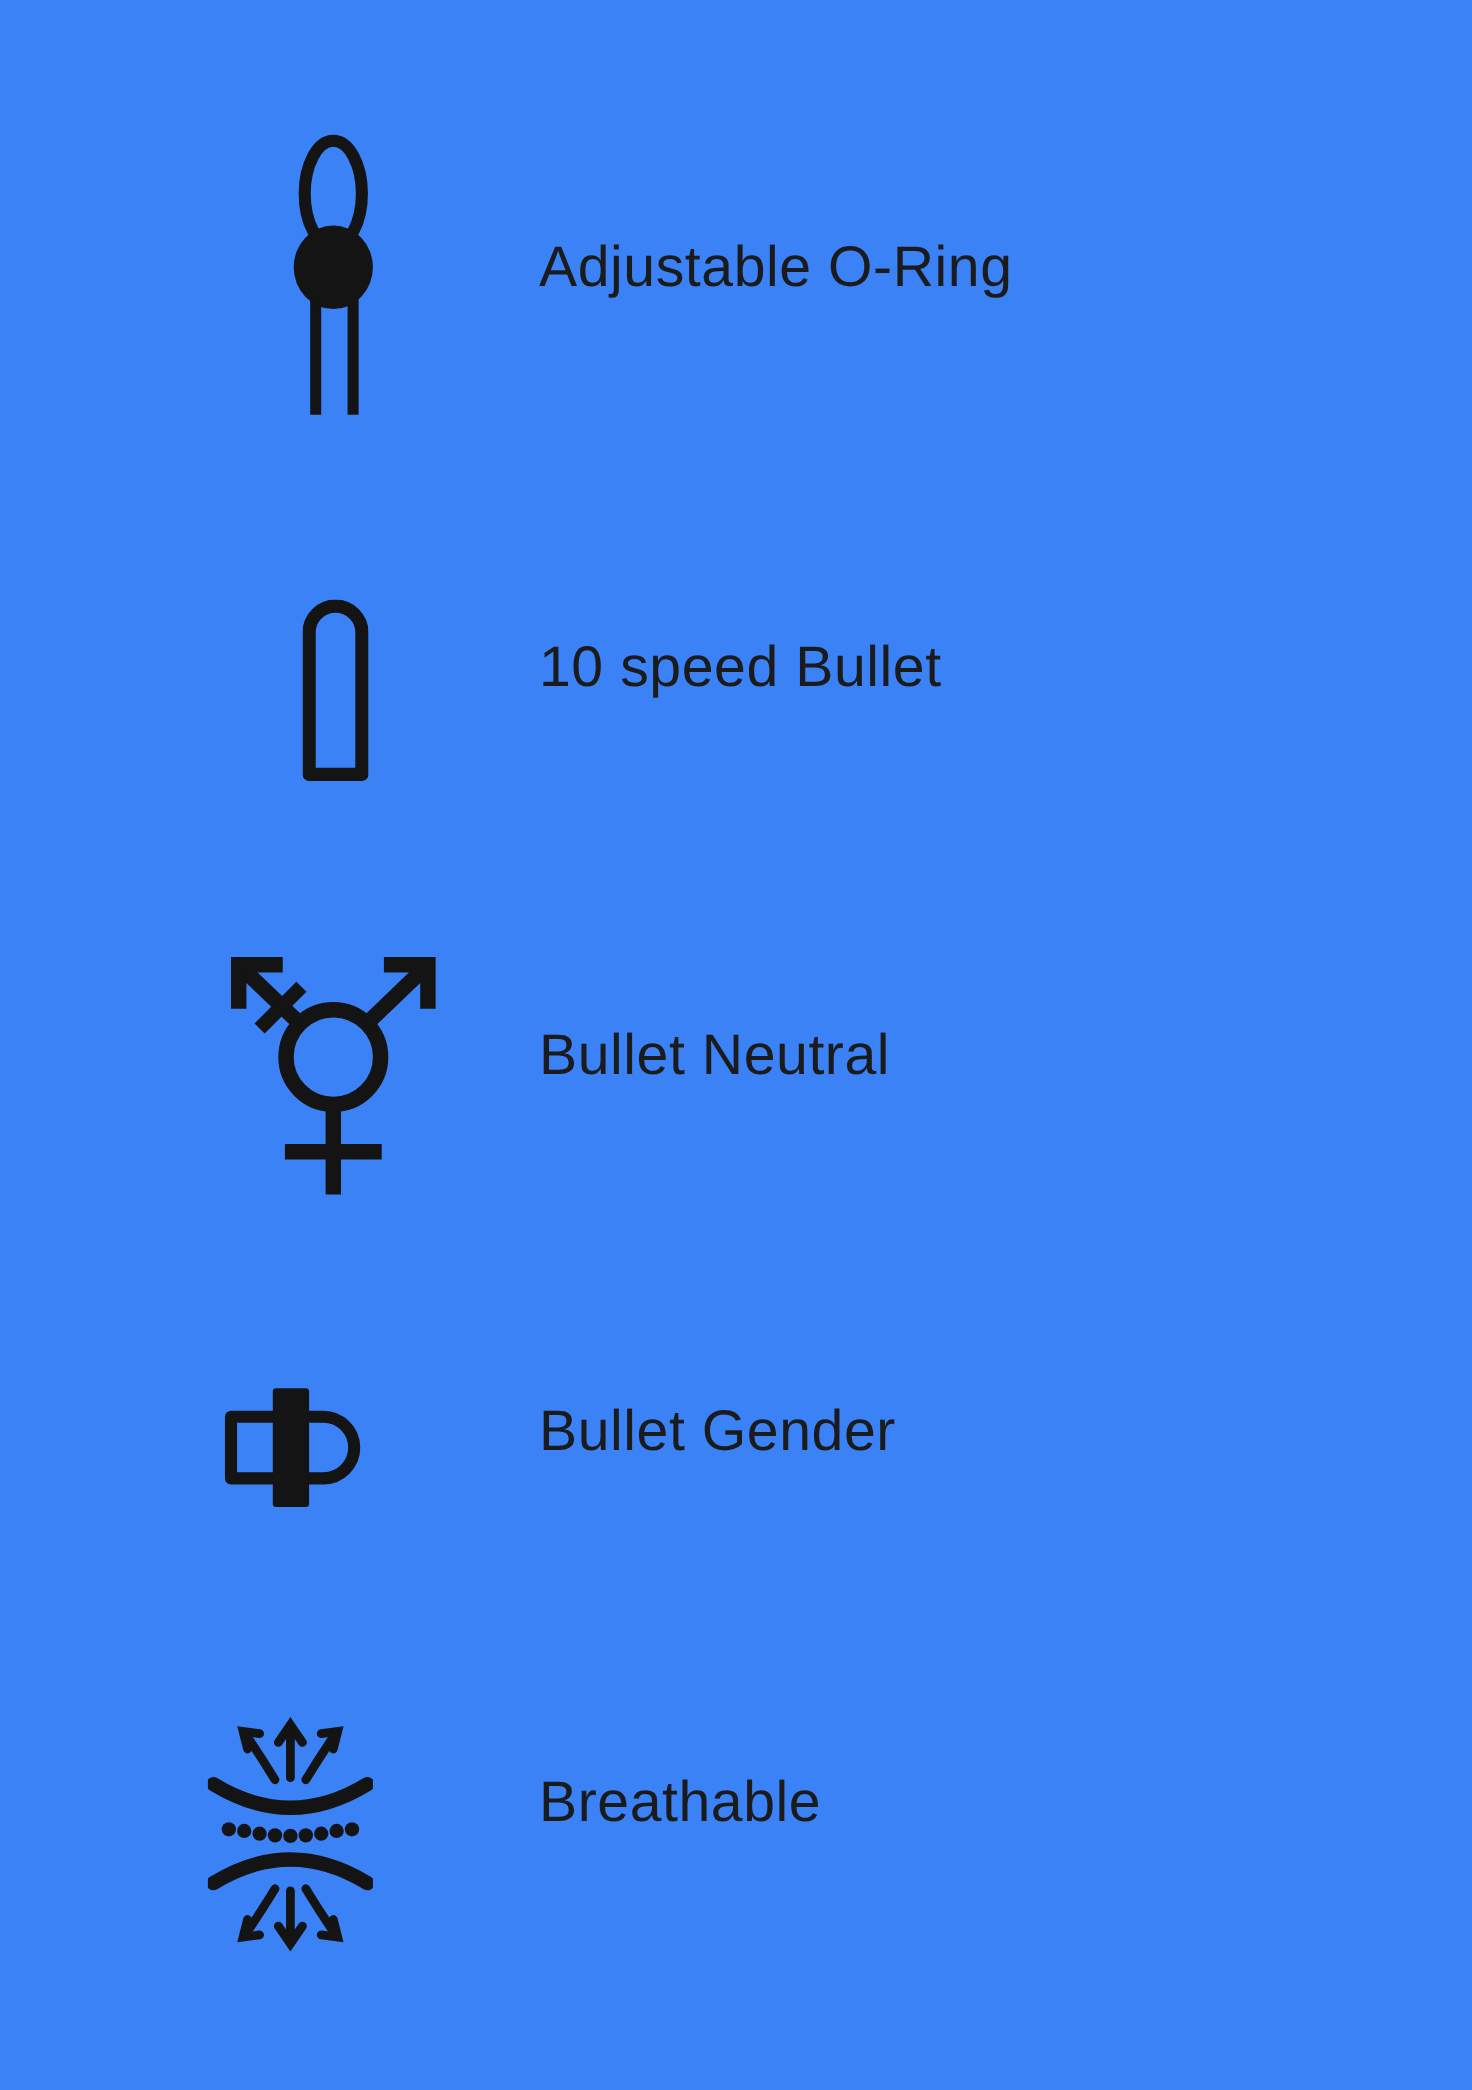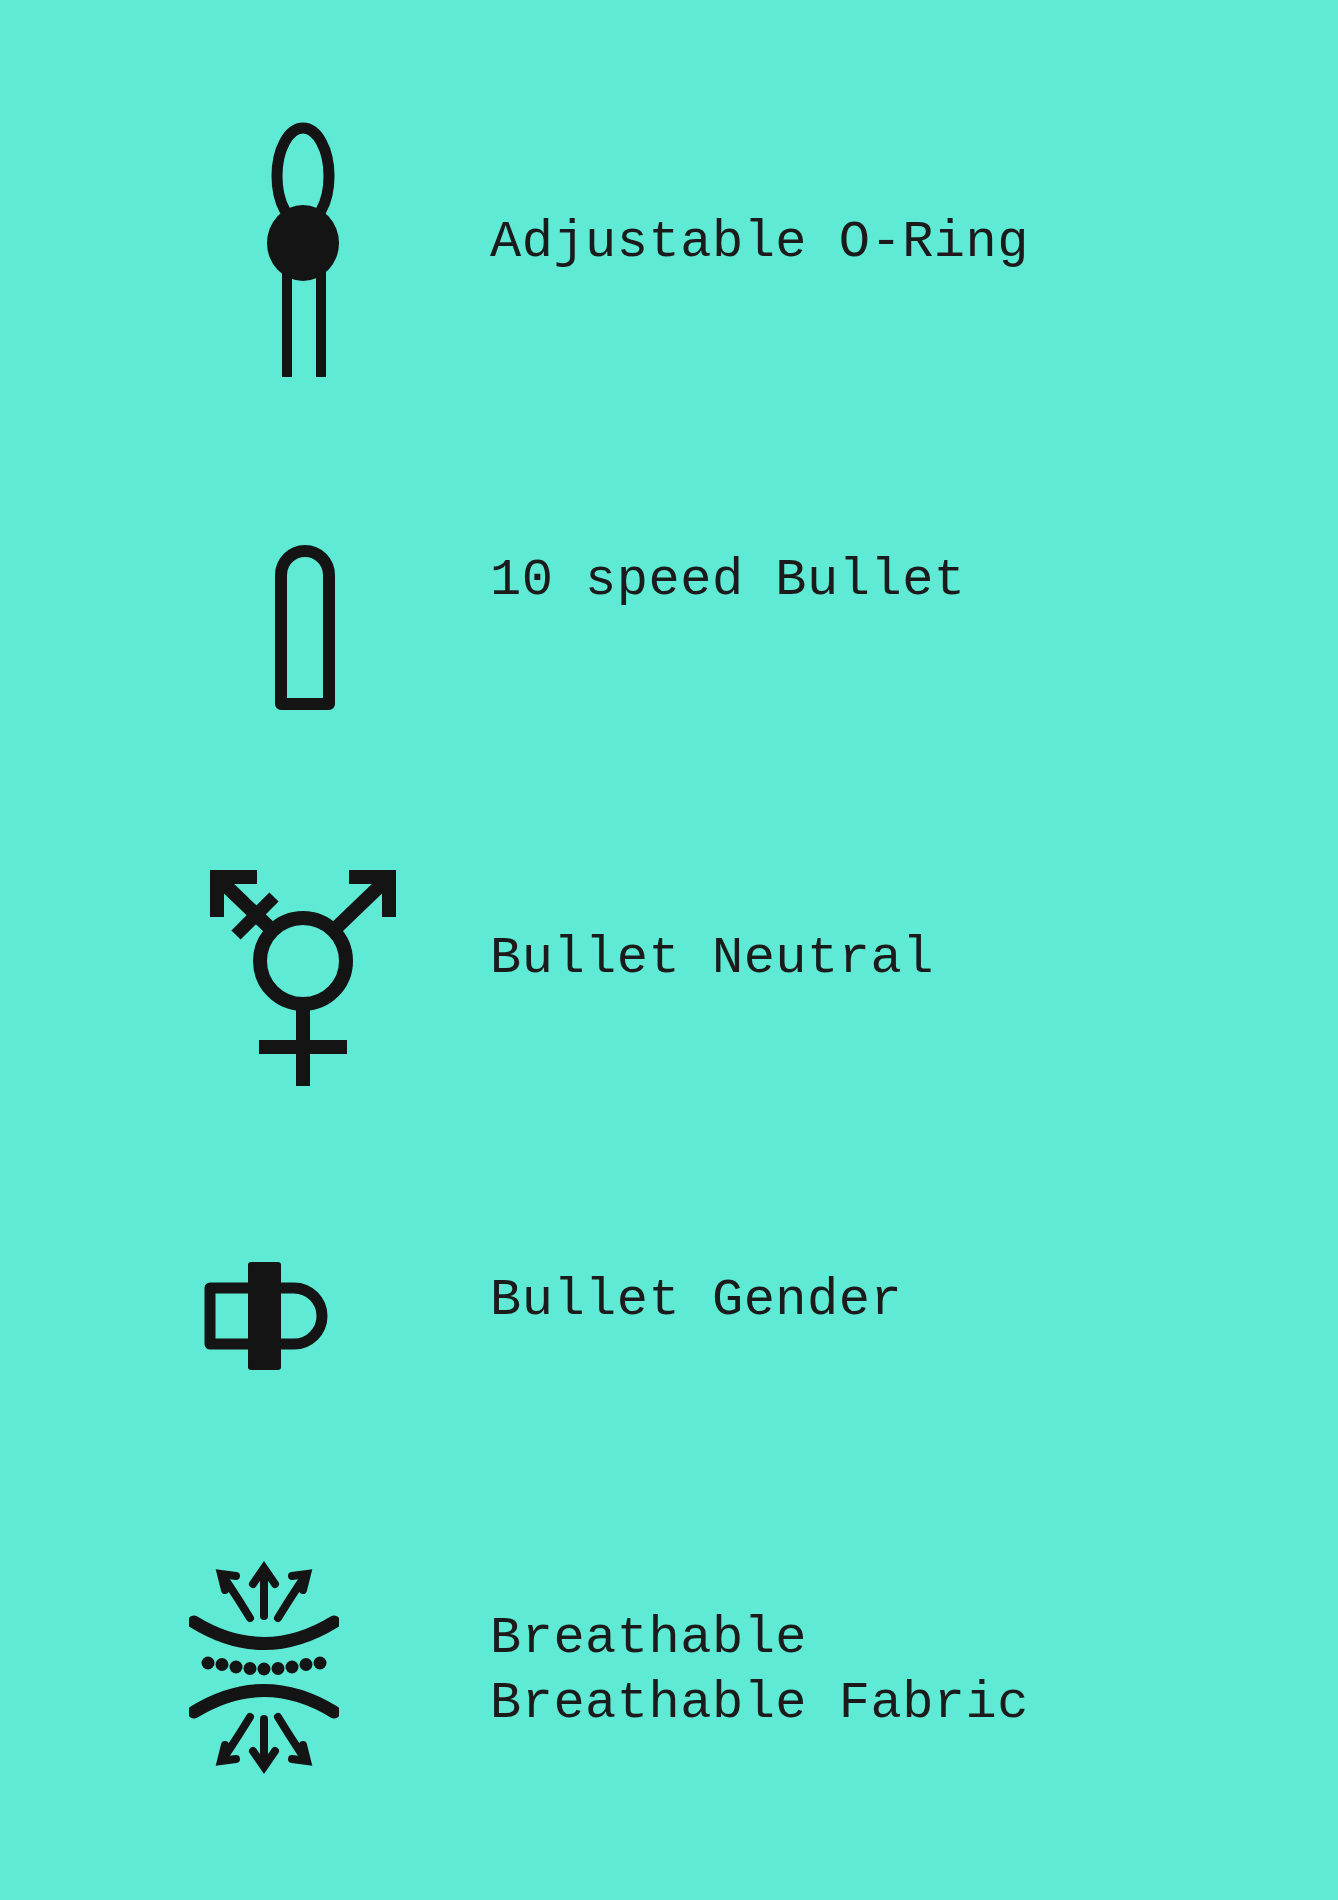--- a/index.html
+++ b/index.html
@@ -1,20 +1,20 @@
 <!DOCTYPE html>
 <html><head>
 <meta charset="utf-8">
 <style>
   html,body{margin:0;padding:0;background:#ffffff;}
   .canvas{
     position:relative;
     width:1338px;height:1900px;
-    background:#5eead4;
-    font-family:Liberation Mono, monospace;
+    background:#3b82f6;
+    font-family:Liberation Sans, sans-serif;
     color:#1b1b1b;
     overflow:hidden;
   }
   .icon-box{position:absolute;}
   .icon-box svg{display:block;}
   .label{
     position:absolute;
     left:490px;
     font-size:52px;
     letter-spacing:0.5px;
@@ -23,21 +23,21 @@
     white-space:nowrap;
   }
   .label span{display:block;}
   
   .icon-1{left:258px;top:118px;}
   .icon-2{left:275px;top:545px;}
   .icon-3{left:203px;top:868px;}
   .icon-4{left:200px;top:1260px;}
   .icon-5{left:189px;top:1560px;}
   .label-1{top:213px;}
-  .label-2{top:551px;}
+  .label-2{top:577px;}
   .label-3{top:929px;}
   .label-4{top:1271px;}
   .label-5{top:1606px;line-height:65px;}
 </style>
 </head>
 <body>
 
 <div class="canvas">
 
   <div class="icon-box icon-1">
@@ -128,16 +128,15 @@
         <circle cx="75" cy="109" r="6.5"></circle>
         <circle cx="89" cy="108.5" r="6.5"></circle>
         <circle cx="103" cy="107" r="6.5"></circle>
         <circle cx="117" cy="104.5" r="6.5"></circle>
         <circle cx="131" cy="103" r="6.5"></circle>
       </g>
     </svg>
   </div>
   <div class="label label-5">
     <span>Breathable</span>
-    <span>Breathable Fabric</span>
   </div>
 
 </div>
 
 </body></html>

